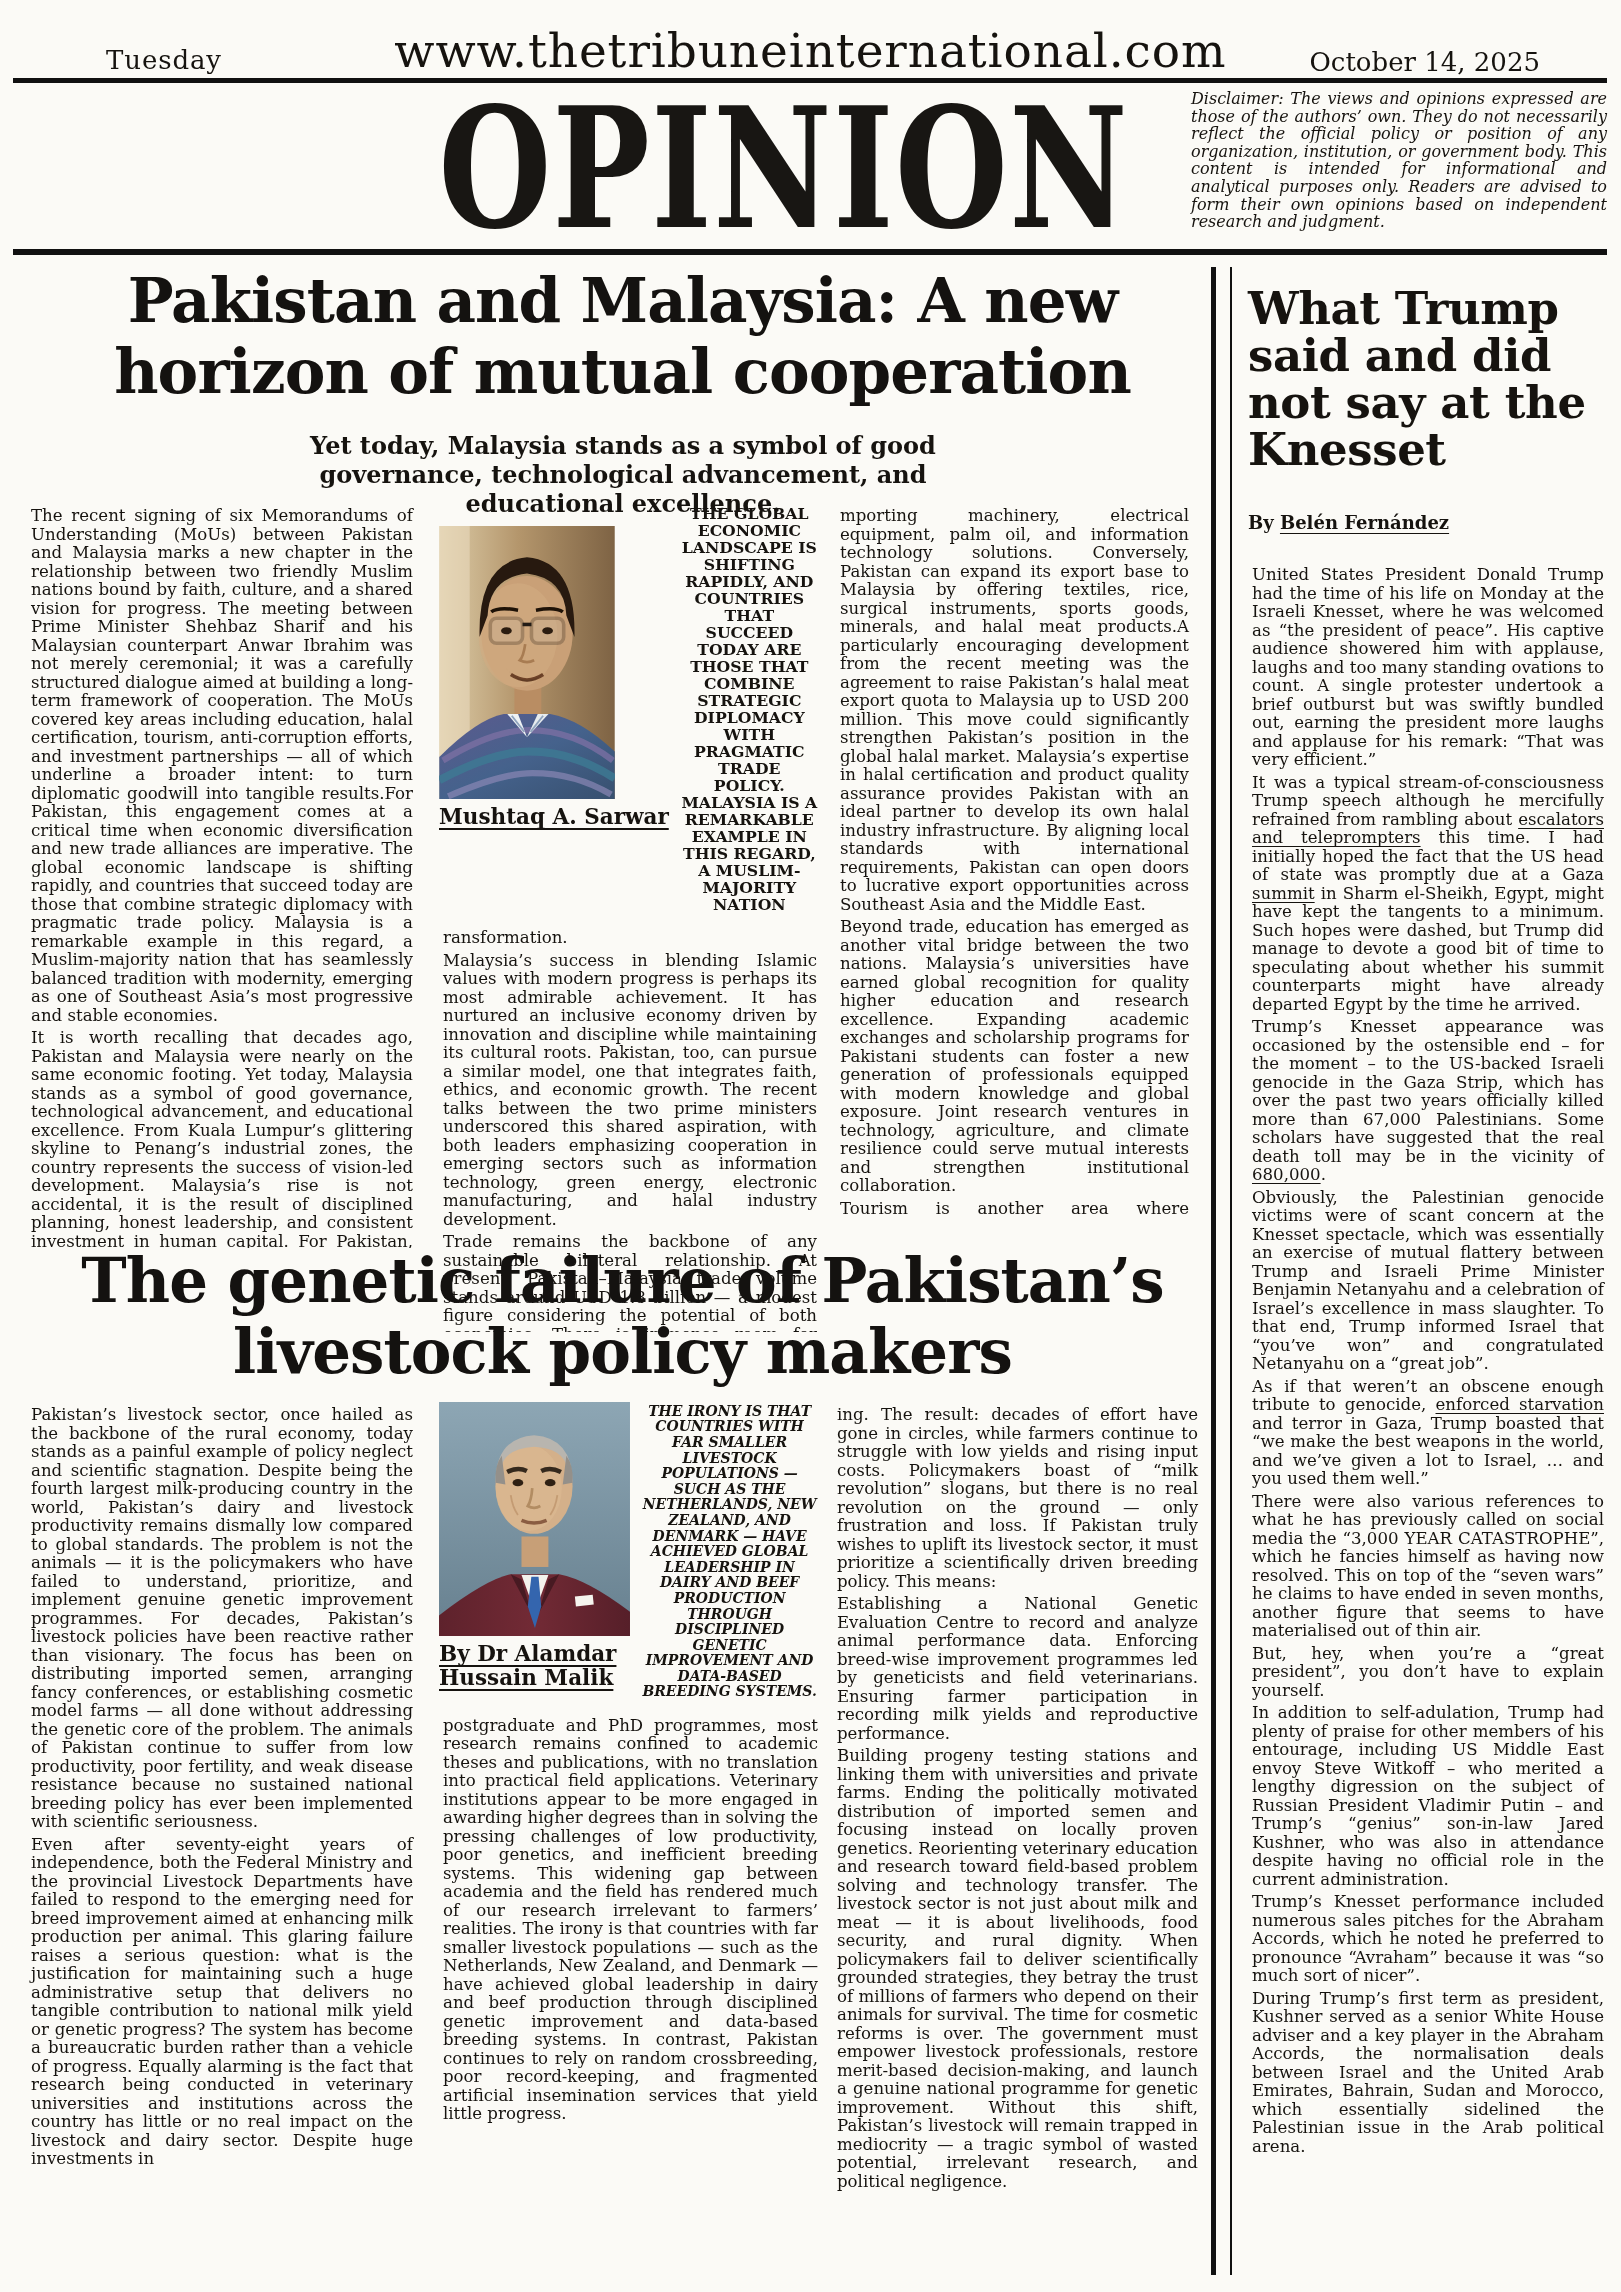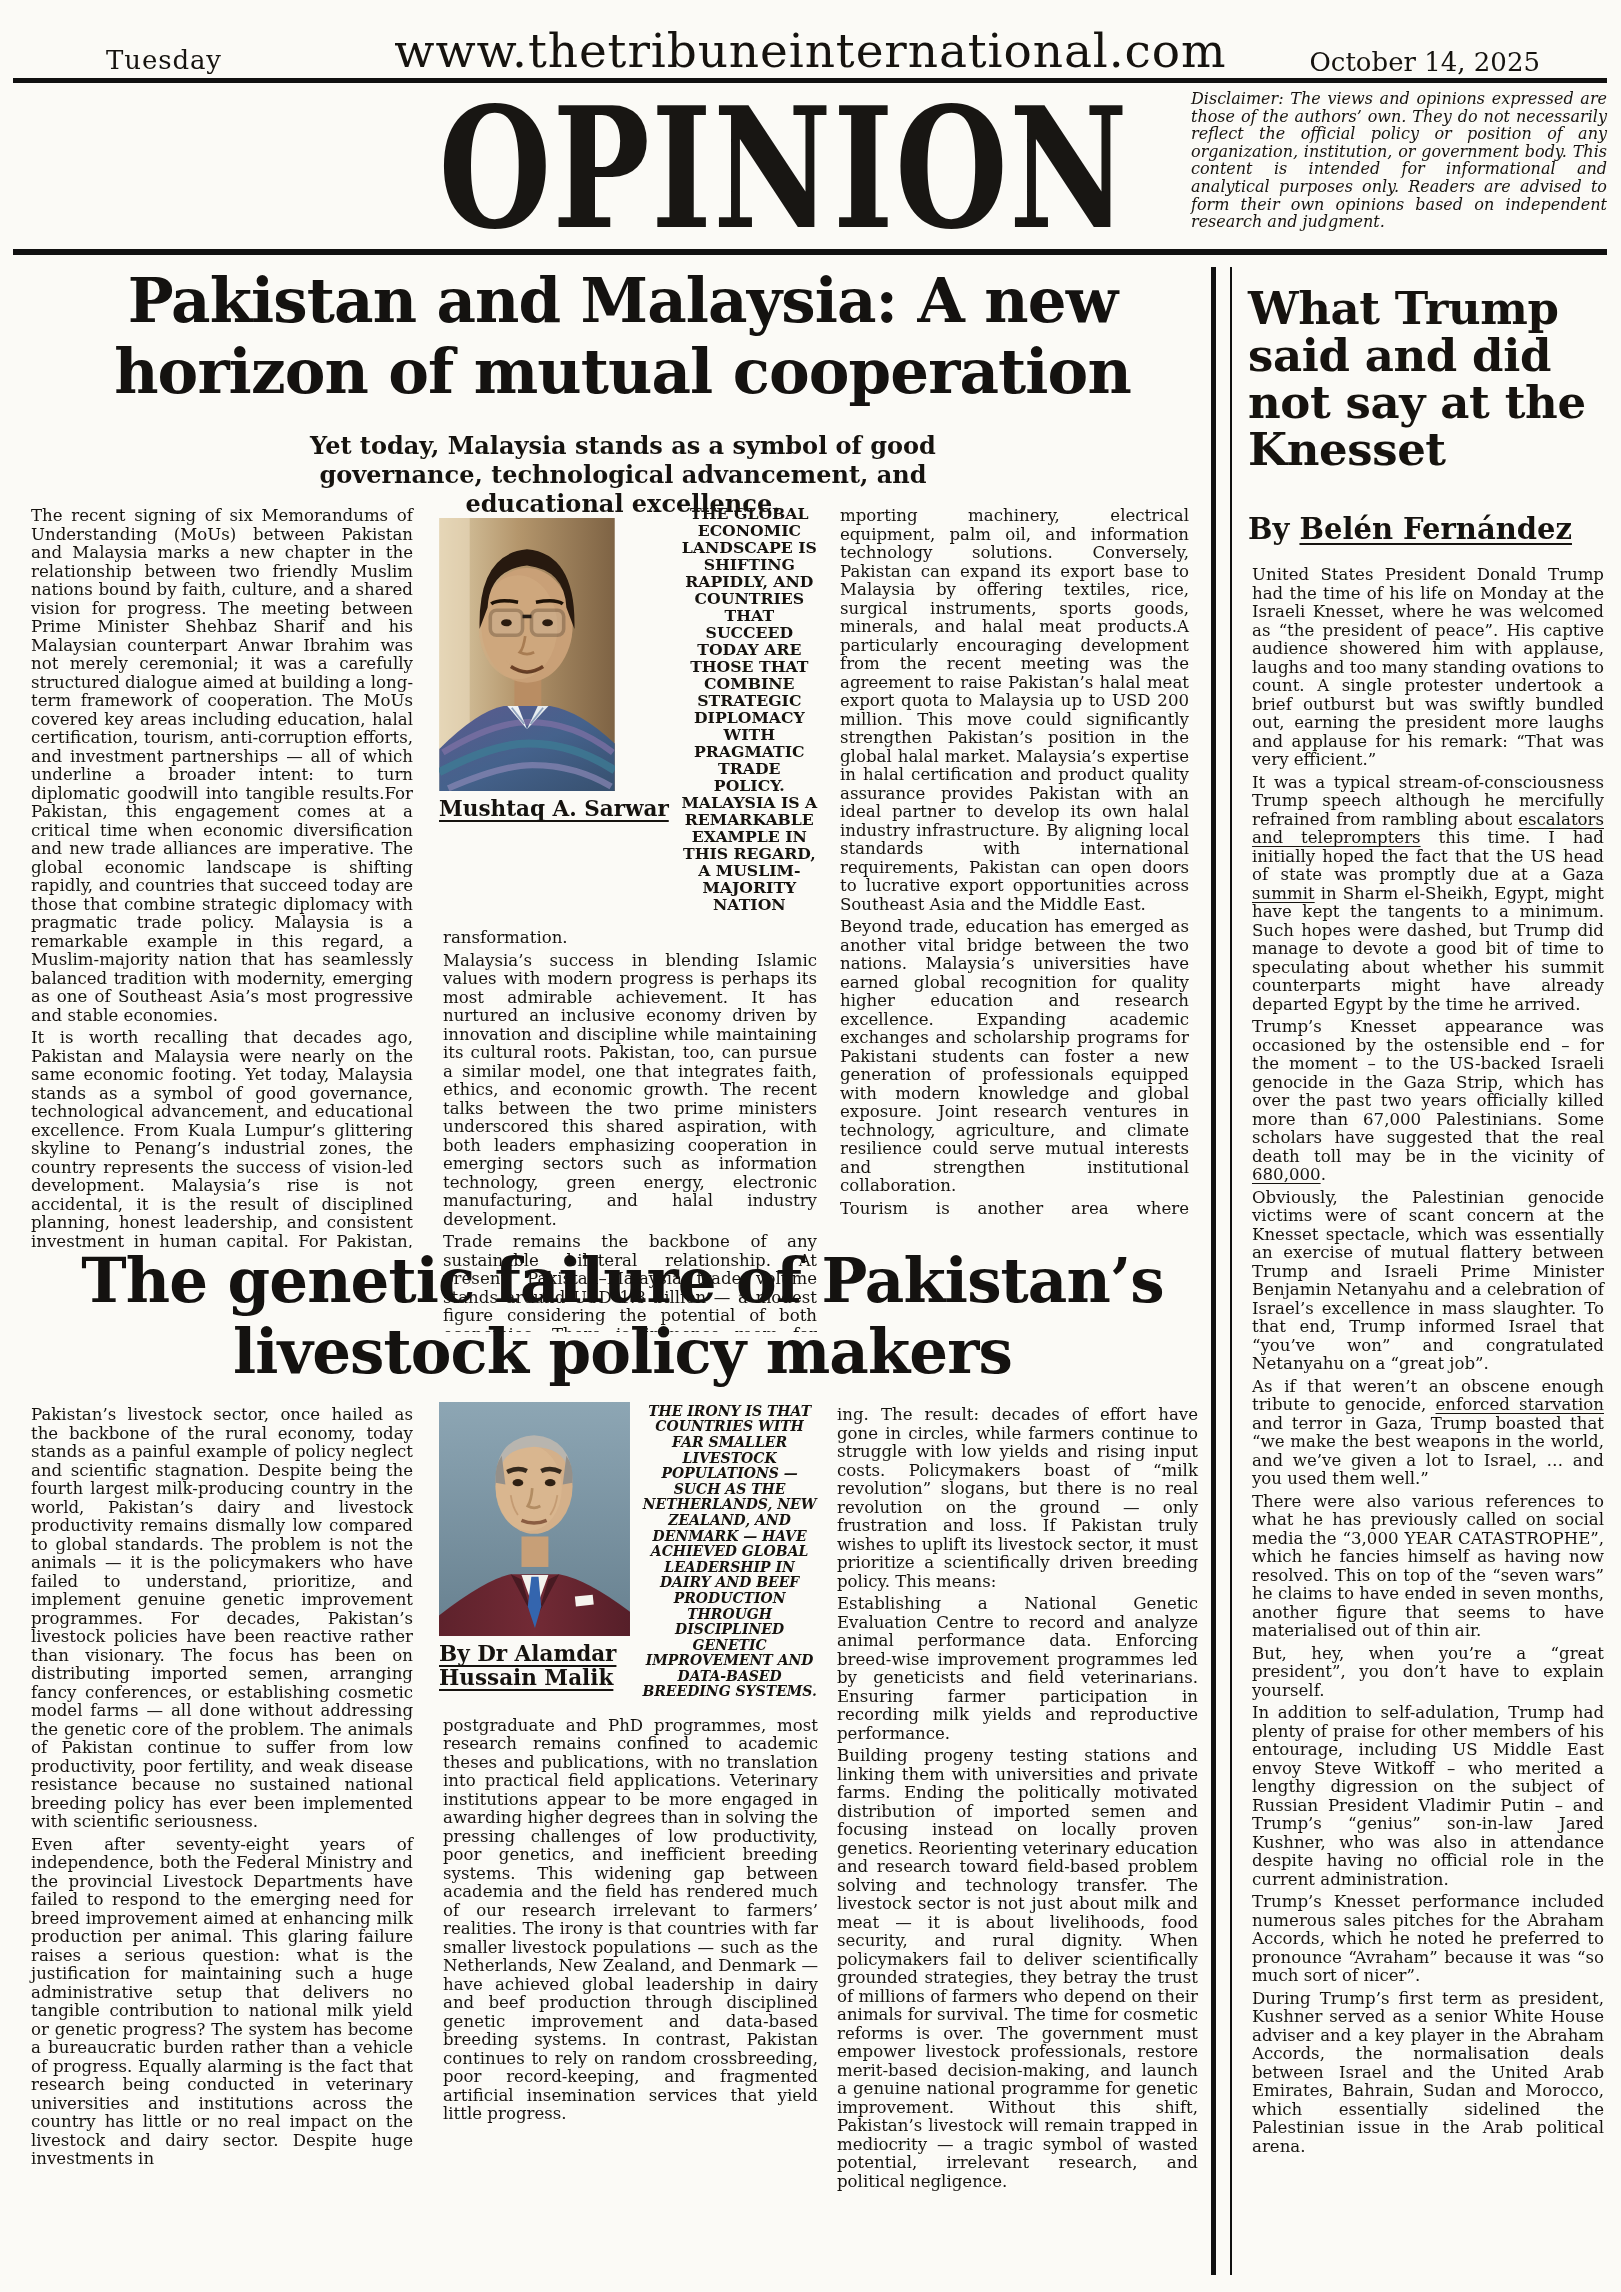--- a/index.html
+++ b/index.html
@@ -40,25 +40,25 @@
   .a2-mid {left:439px;top:1402px;width:383px;height:867px;}
   .a2-col3{left:833px;top:1402px;width:369px;height:846px;}
   .photo-row{display:flex;align-items:flex-start;}
   .photo-stack{flex:0 0 auto;}
   .quote{flex:1 1 auto;font-weight:bold;text-align:center;text-transform:uppercase;}
   .quote-1{font-size:15.7px;line-height:17px;padding:1.8px 3.6px 0 12.5px;}
   .quote-2{font-size:14px;line-height:15.6px;padding:1.8px 0 0 7.2px;font-style:italic;}
   .caption{font-weight:bold;font-size:21.5px;line-height:24px;margin-top:6.3px;}
   .caption u{text-underline-offset:3.6px;}
   .mid-text{margin-top:12.5px;}
-  .p1-stack{margin-top:15px;}
+  .p1-stack{margin-top:23px;}
   
   .t-head{left:1248px;top:285px;width:367px;font-weight:bold;font-size:45px;line-height:47px;
           white-space:pre-line;letter-spacing:-0.4px;}
-  .t-byline{left:1248px;top:512px;width:360px;font-weight:bold;font-size:29px;}
+  .t-byline{left:1248px;top:512px;width:360px;font-weight:bold;font-size:18px;}
   .t-byline u{text-underline-offset:3.6px;}
   .t-body{left:1248px;top:562px;width:360px;height:1684px;}
   .t-body u{text-underline-offset:2.7px;}
   svg{display:block;}
 </style>
 </head>
 <body>
 
 <div class="abs hdr-url">www.thetribuneinternational.com</div>
 <div class="abs hdr-day">Tuesday</div>

